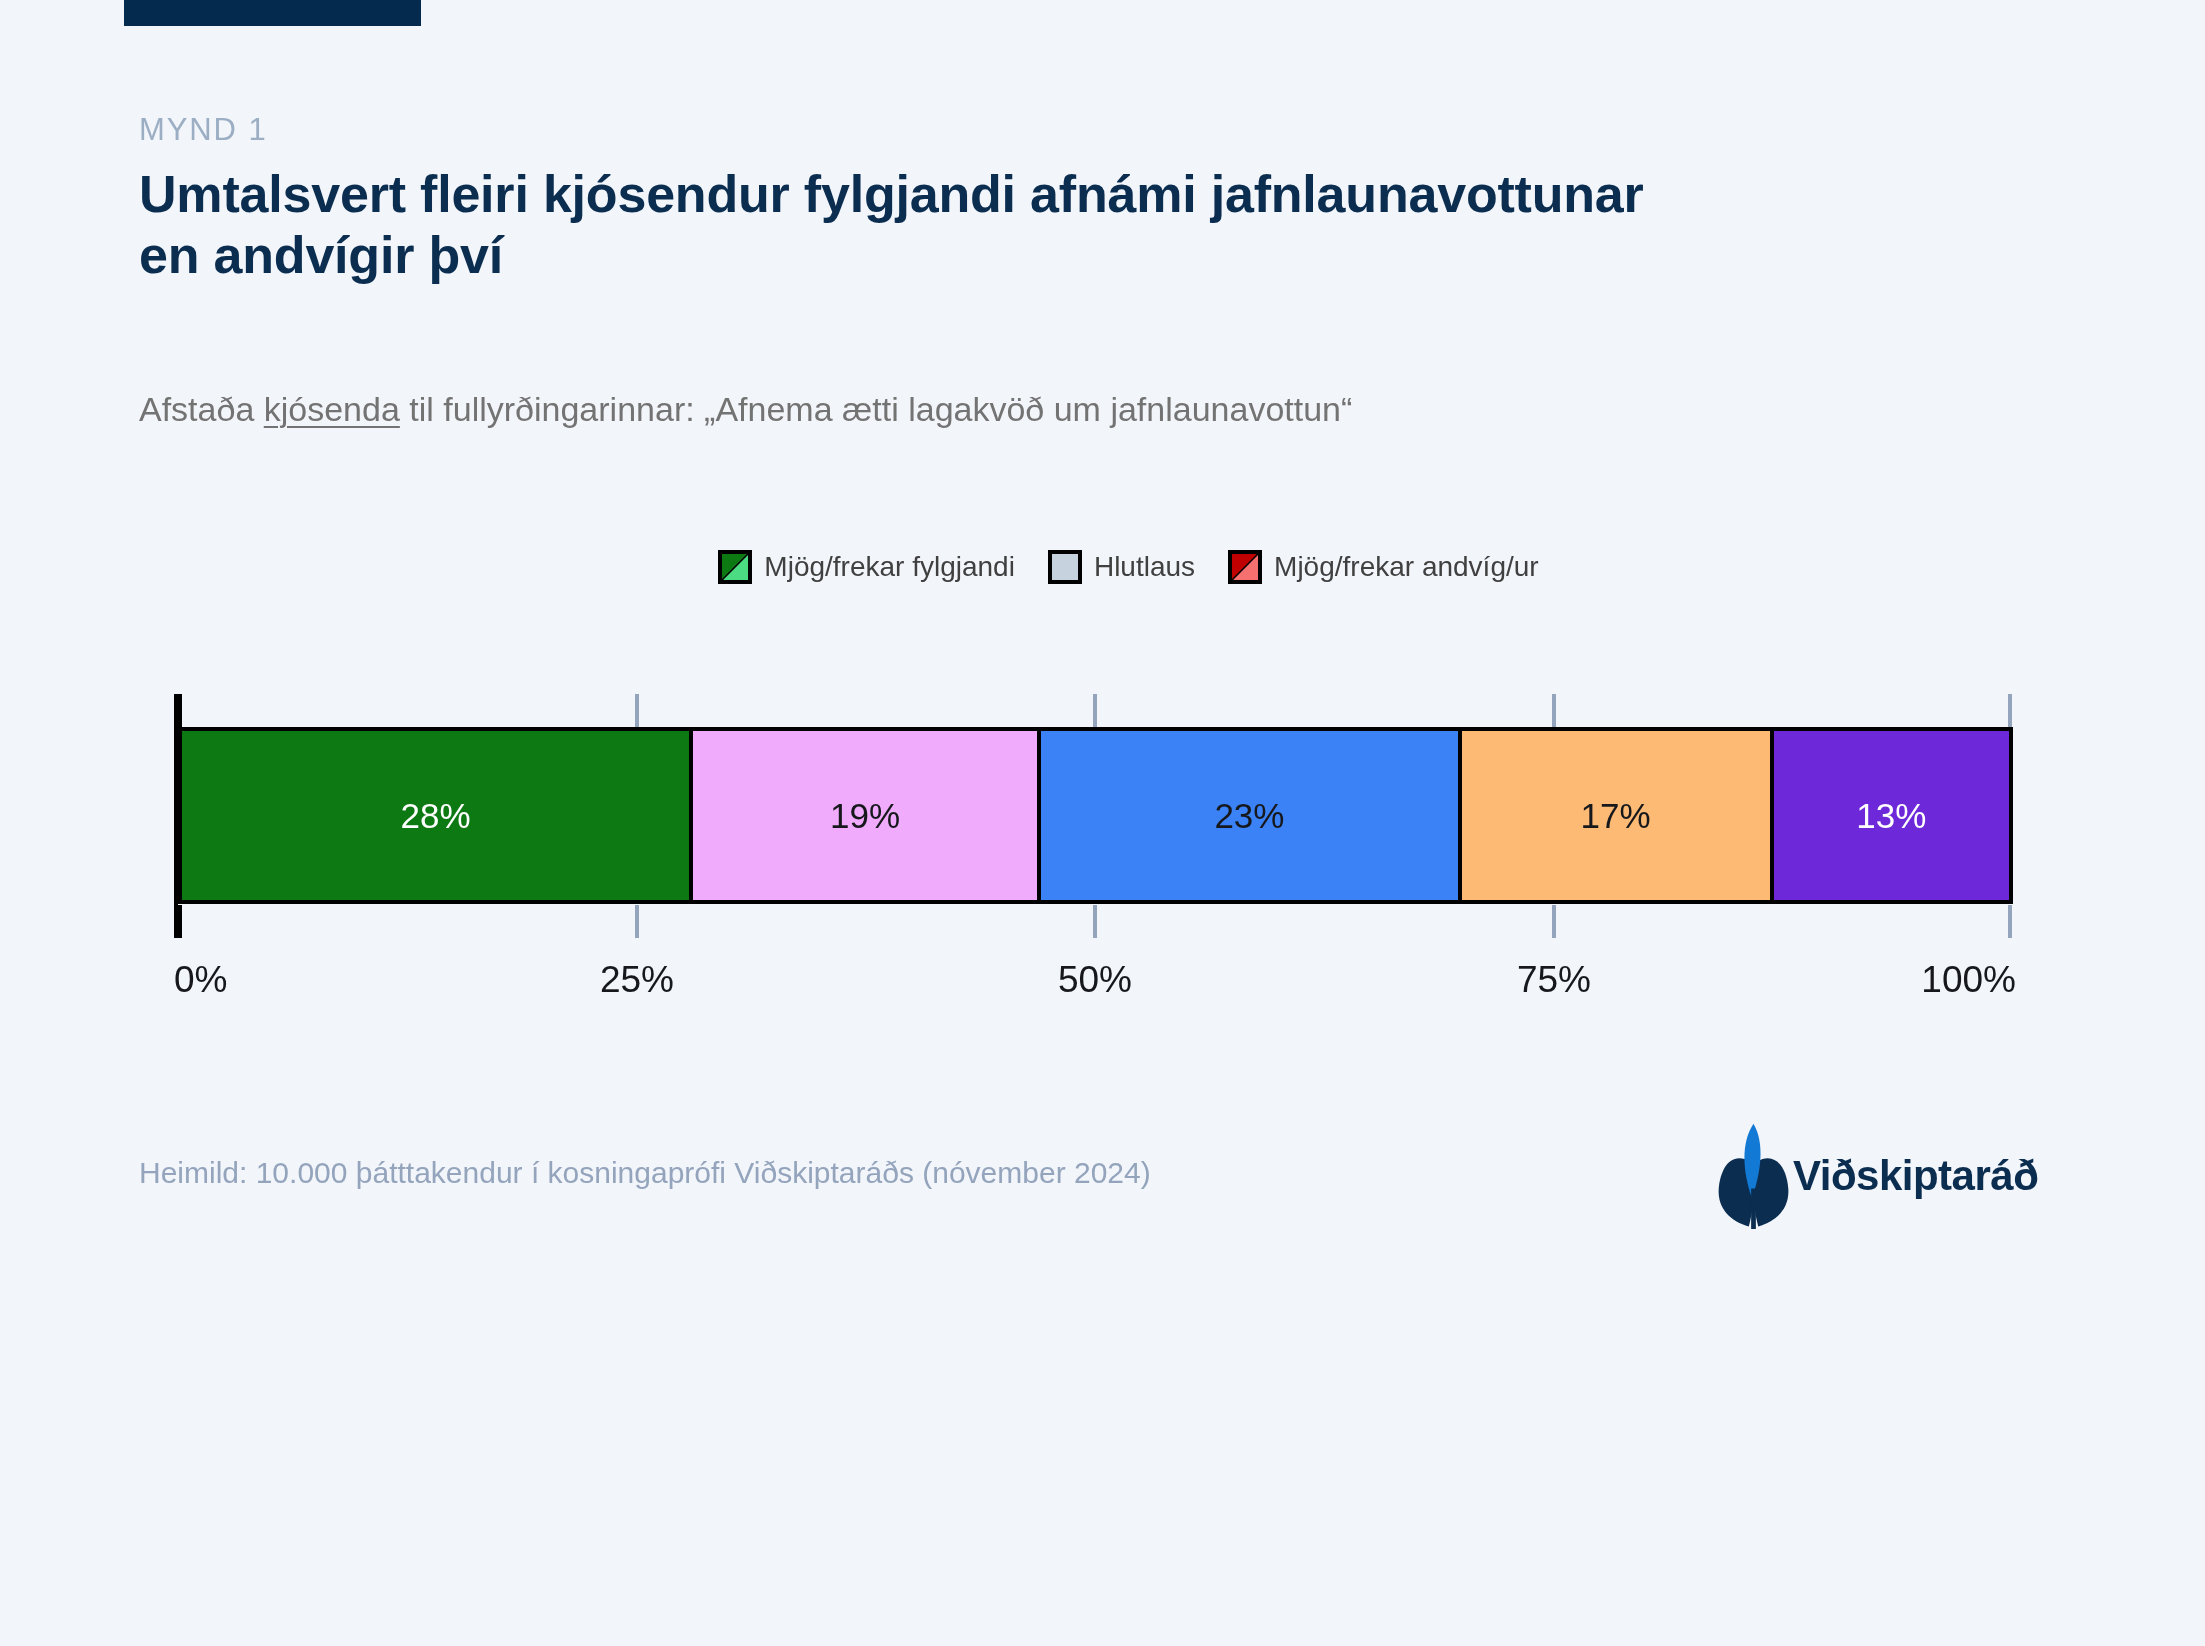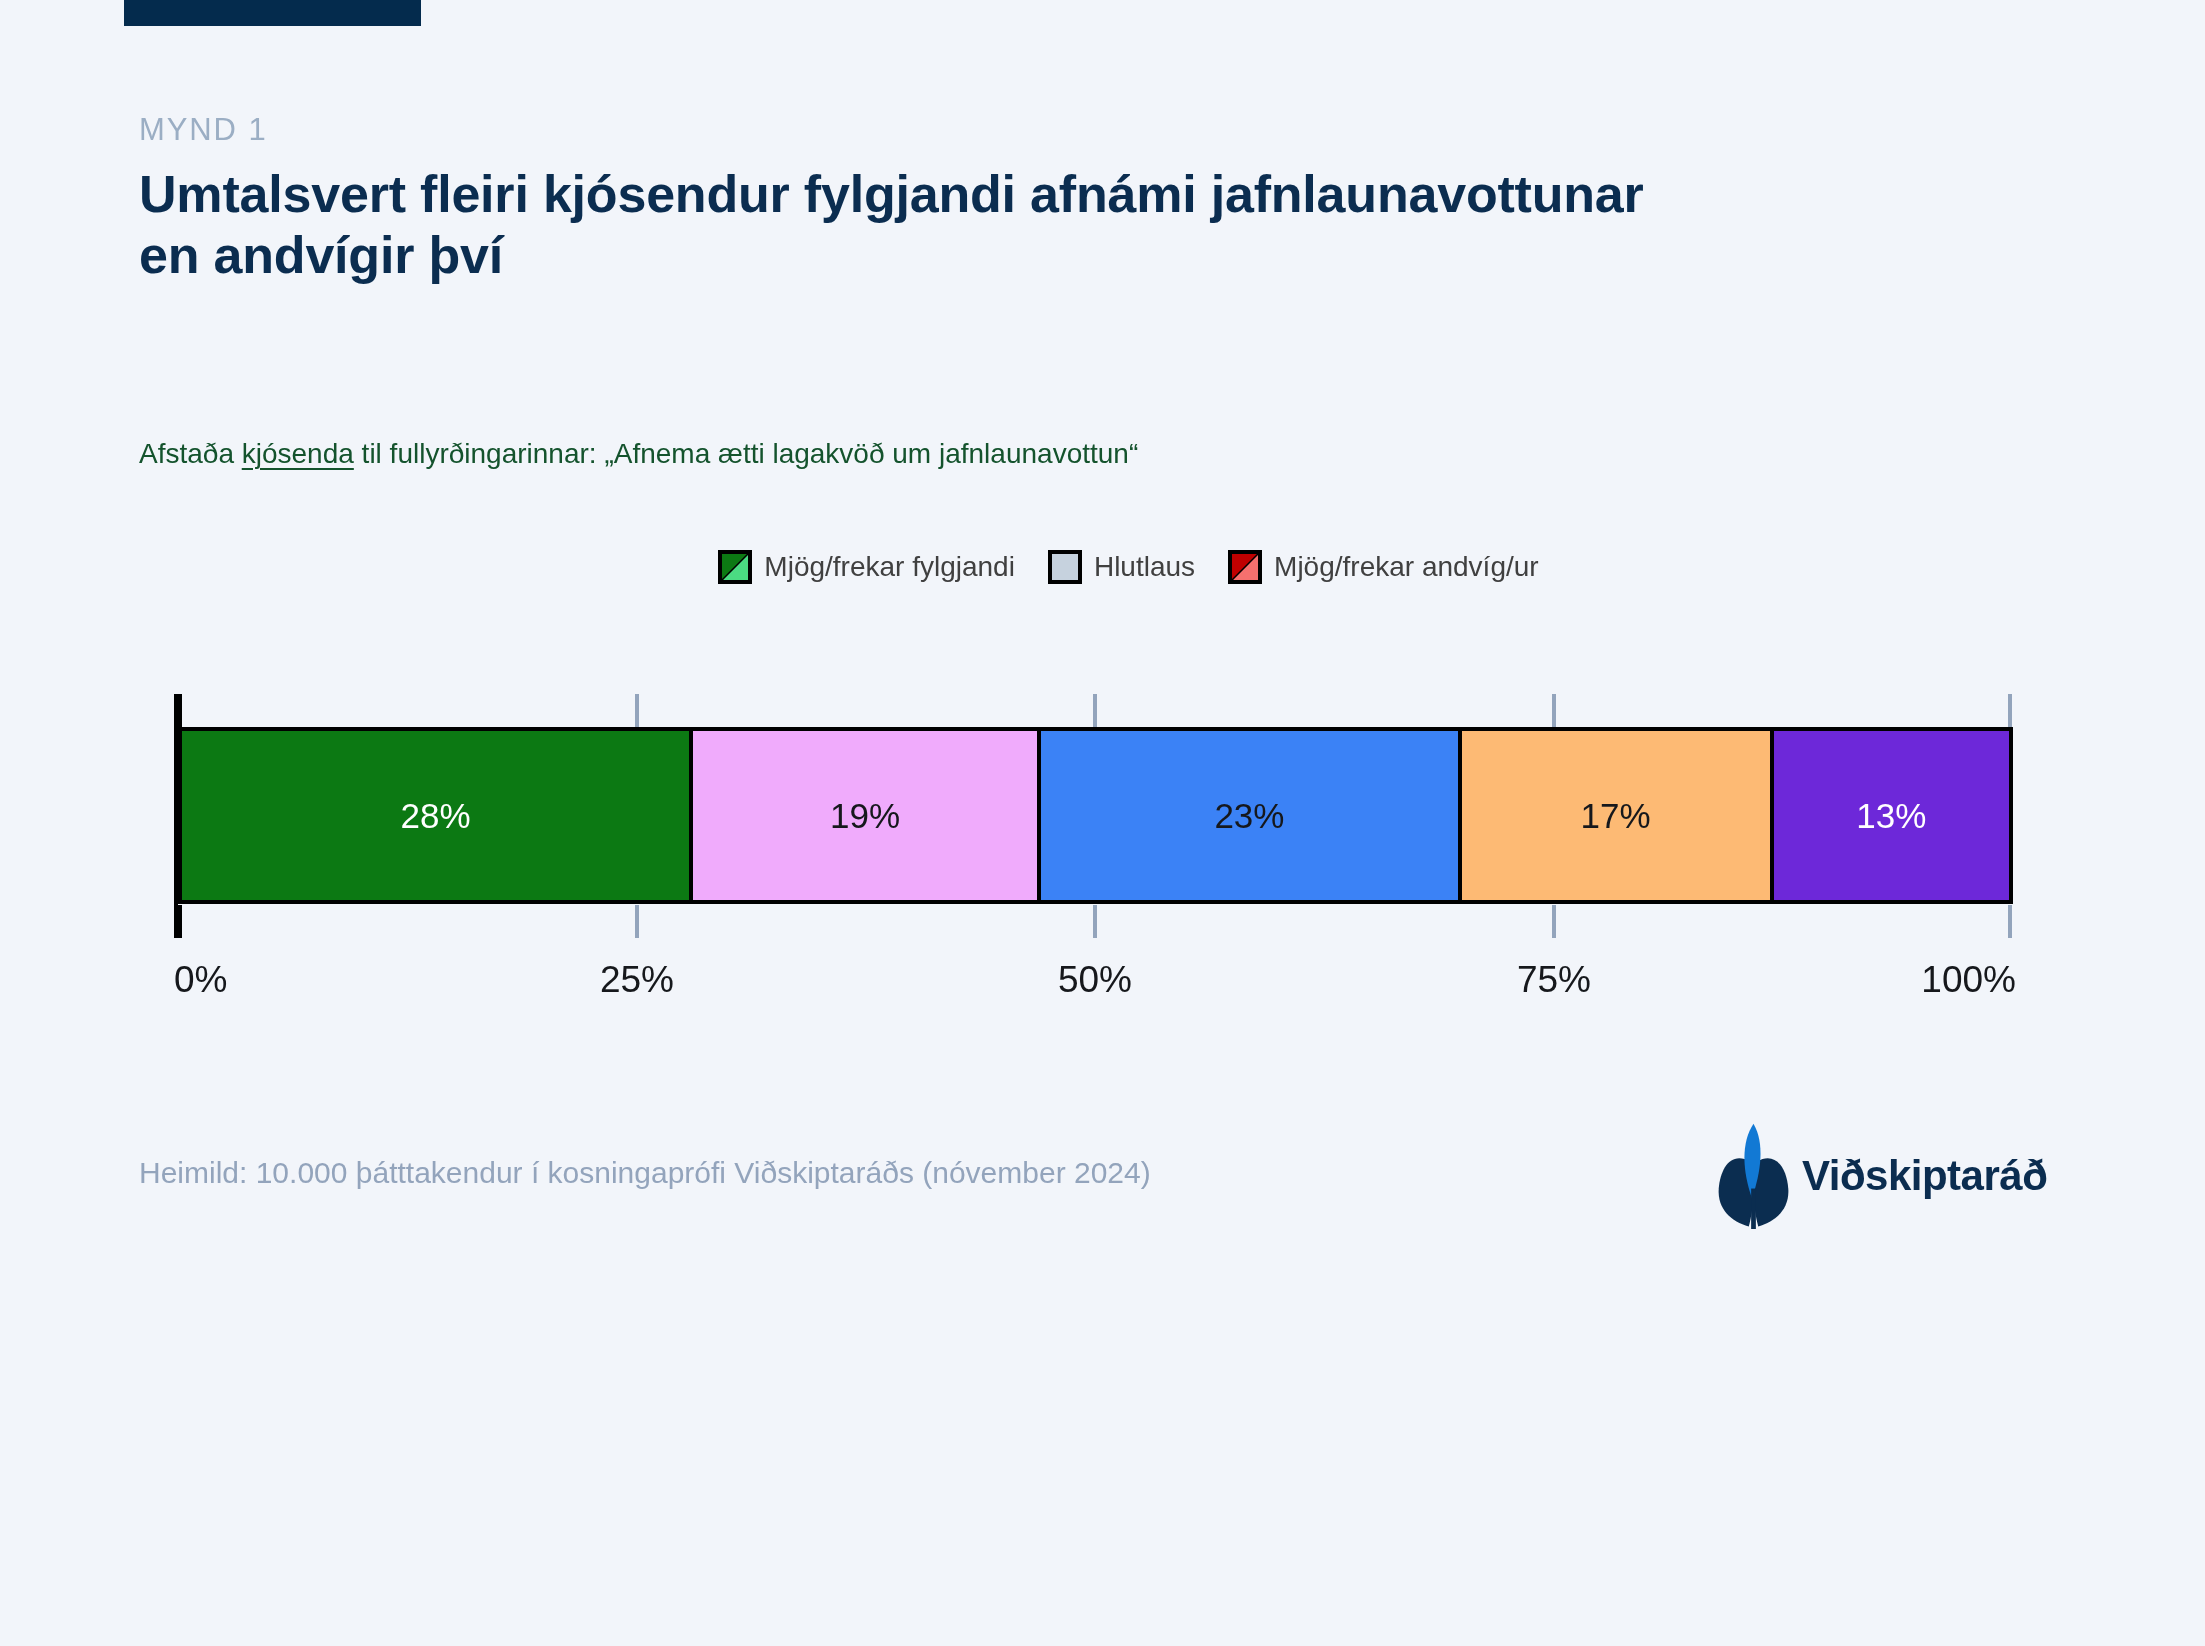--- a/index.html
+++ b/index.html
@@ -45,26 +45,25 @@
     font-weight: 700;
     color: #0B2D50;
     line-height: 1.18;
     letter-spacing: -0.2px;
     white-space: pre-line;
   }
   .subtitle {
     position: absolute;
     left: 139px;
     top: 389px;
-    font-size: 28px;
-    color: #14532d;
+    font-size: 34px;
+    color: #737373;
     font-weight: 400;
     line-height: 1.2;
     white-space: nowrap;
-    margin-top: 48px;
   }
   .subtitle .ul {
     text-decoration: underline;
     text-underline-offset: 4.6px;
     text-decoration-thickness: 2.3px;
   }
 
   
   .legend {
     position: absolute;
@@ -167,21 +166,21 @@
     color: #93A4BC;
     line-height: 1.2;
     white-space: nowrap;
   }
   .logo {
     position: absolute;
     left: 1714px;
     top: 1122px;
     display: flex;
     align-items: center;
-    gap: 9px;
+    gap: 0;
   }
   .logo-mark { flex: none; }
   .logo-text {
     font-size: 42px;
     font-weight: 700;
     color: #0B2D50;
     letter-spacing: -0.5px;
     line-height: 1;
   }
 </style>

